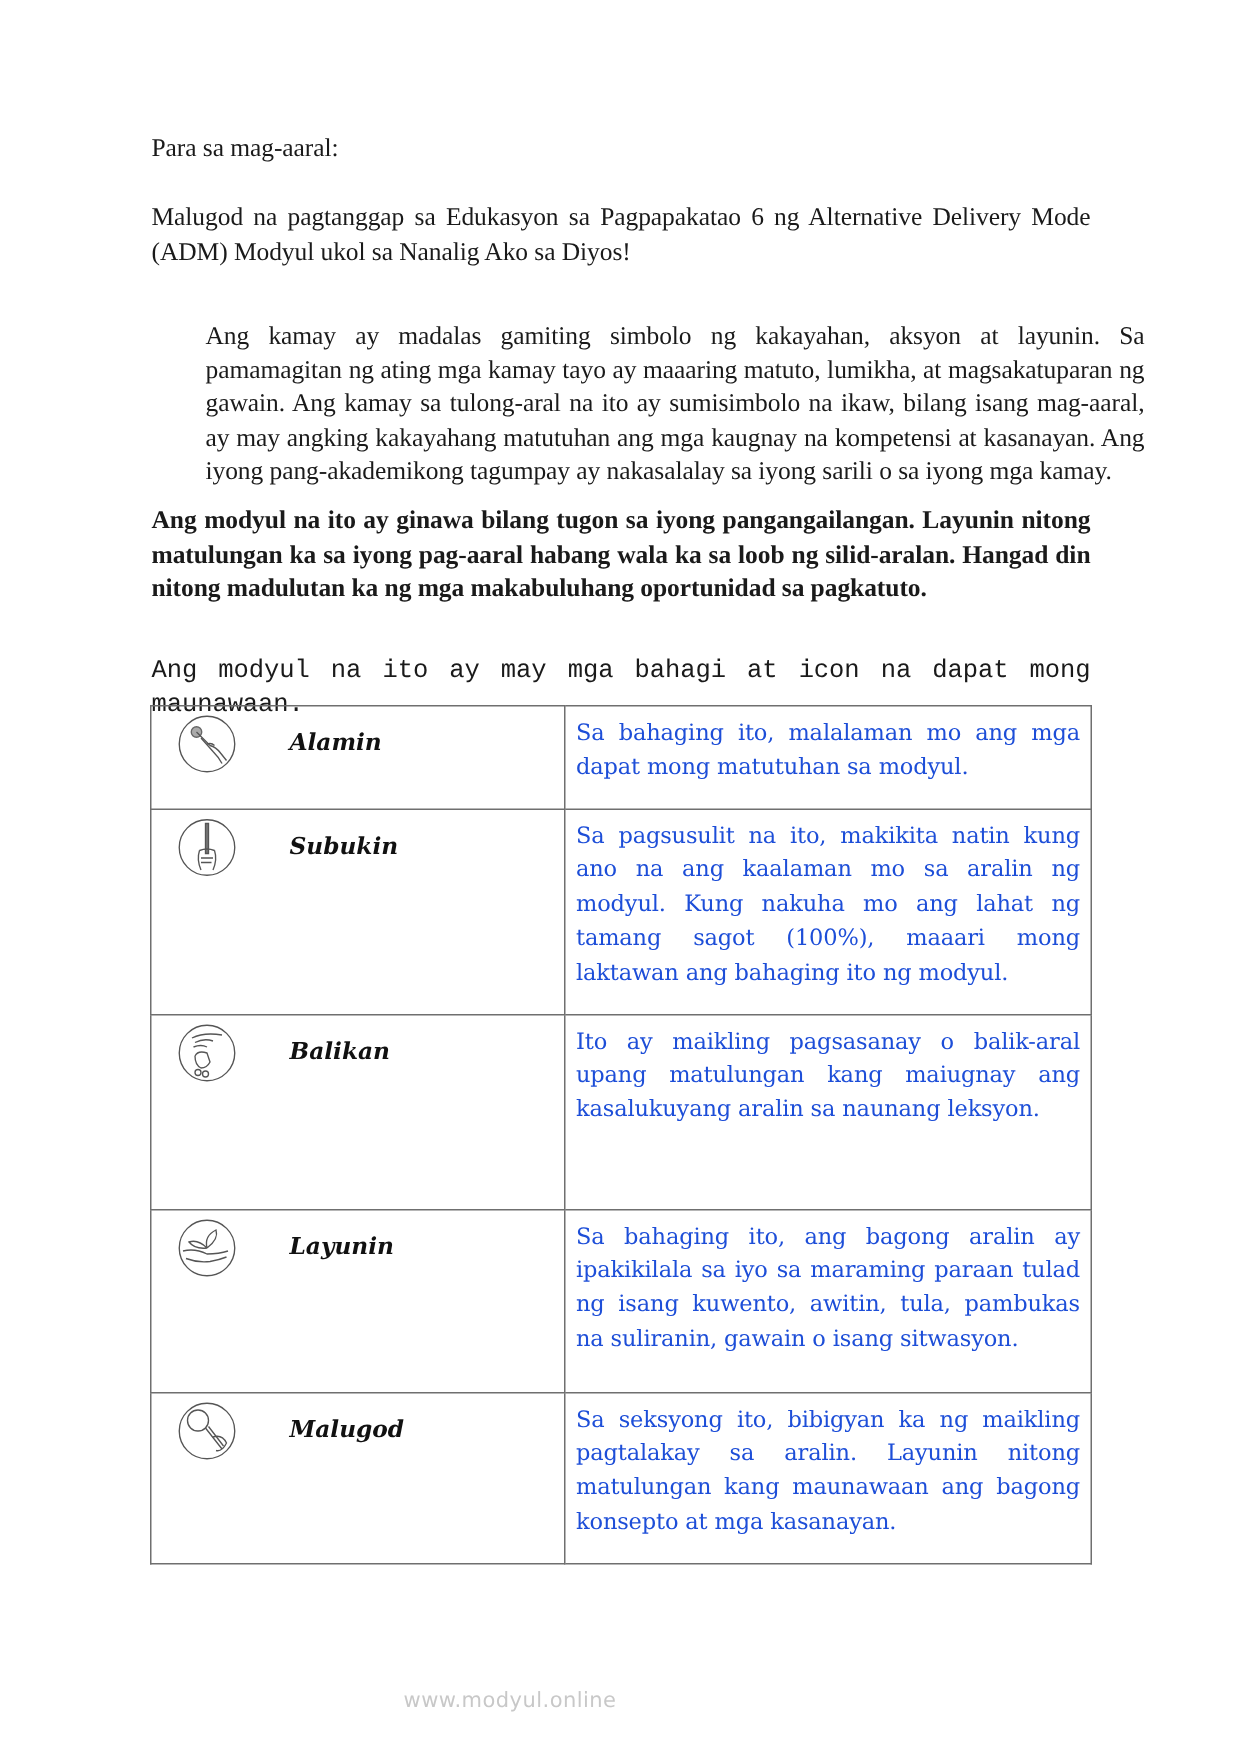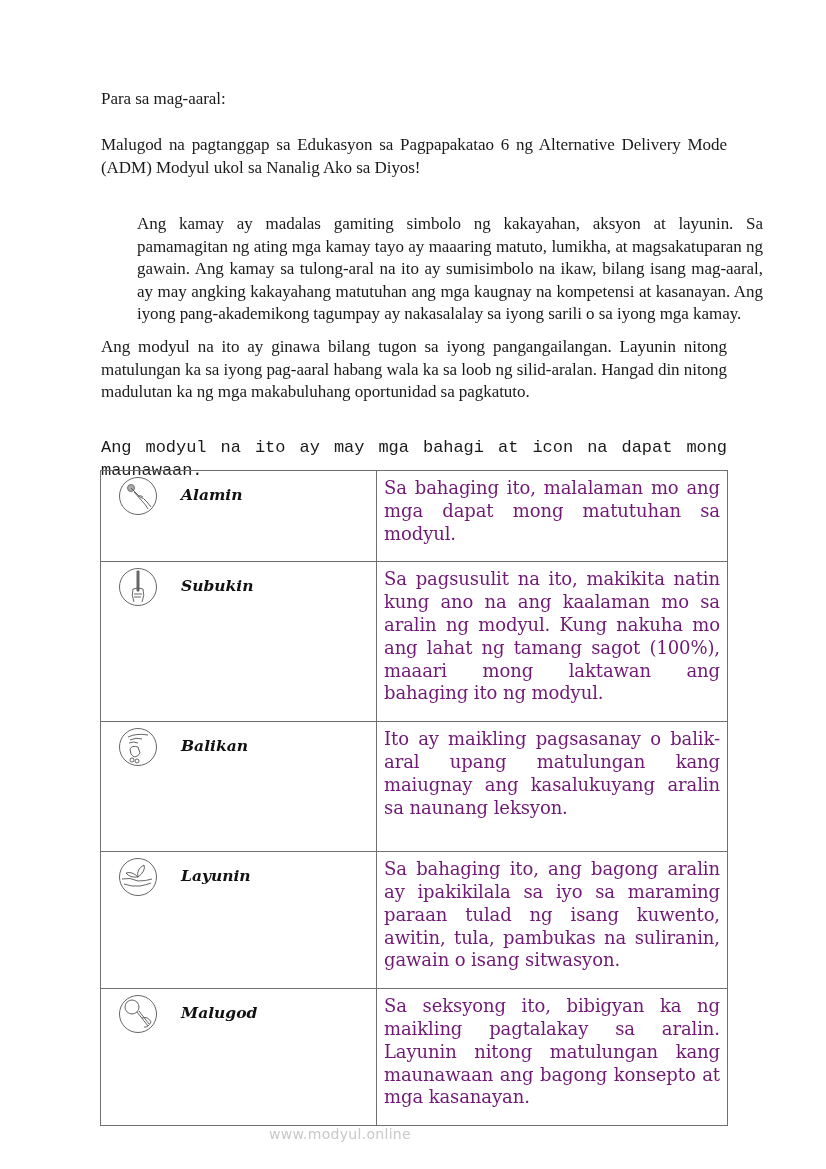--- a/index.html
+++ b/index.html
@@ -13,46 +13,46 @@
     position: absolute; left: 0; width: 626px;
     font-size: 15.2px; line-height: 22.6px;
     text-align: justify; margin: 0;
     font-family: "Liberation Serif", "DejaVu Serif", serif;
     font-size: 17px; letter-spacing: -0.05px;
   }
   .para.last-left { text-align-last: left; }
   #p-greet { top: 88px; }
   #p-welcome { top: 134px; }
   #p-hand { top: 213px; margin-left: 36px; }
-  #p-module { top: 336px; }
+  #p-module { top: 336px; font-weight: bold; }
   #p-parts { top: 437px; font-family: Liberation Mono, monospace; }
 
   table.parts {
     position: absolute; left: 100px; top: 470px;
     width: 627px; border-collapse: collapse;
     table-layout: fixed;
   }
   table.parts td {
     border: 1px solid #6f6f6f; vertical-align: top; padding: 0;
   }
   td.left { width: 275px; position: relative; }
   td.right { width: 350px; }
   .icon-wrap {
     position: absolute; left: 17px; top: 5px; width: 40px; height: 40px;
   }
   .icon-wrap svg { width: 40px; height: 40px; display: block; }
   .part-name {
-    position: absolute; left: 80px; top: 14px;
+    position: absolute; left: 92px; top: 14px;
     font-family: "DejaVu Serif", serif; font-weight: bold; font-style: italic;
     font-size: 15.5px; color: #111;
   }
   .desc {
     padding: 6px 7px 16px 7px;
-    font-family: "DejaVu Serif", serif; font-size: 18px; line-height: 22.8px;
-    text-align: justify; text-align-last: left; color: #701a75;
+    font-family: "DejaVu Serif", serif; font-size: 15px; line-height: 22.8px;
+    text-align: justify; text-align-last: left; color: #1d4ed8;
     letter-spacing: -0.1px;
   }
   tr.r1 td { height: 59px; }
   tr.r2 td { height: 121px; }
   tr.r3 td { height: 129px; }
   tr.r4 td { height: 121px; }
   tr.r5 td { height: 102px; }
 
   .footer {
     position: absolute; left: 0; width: 680px; top: 1126px;

